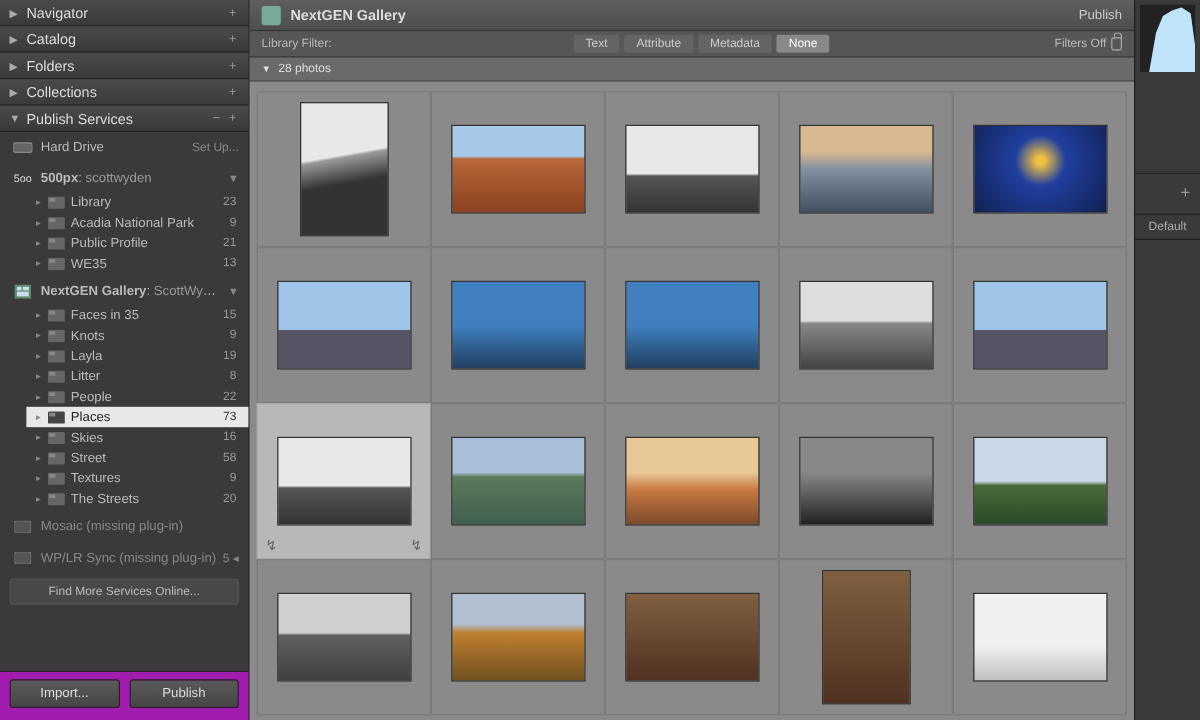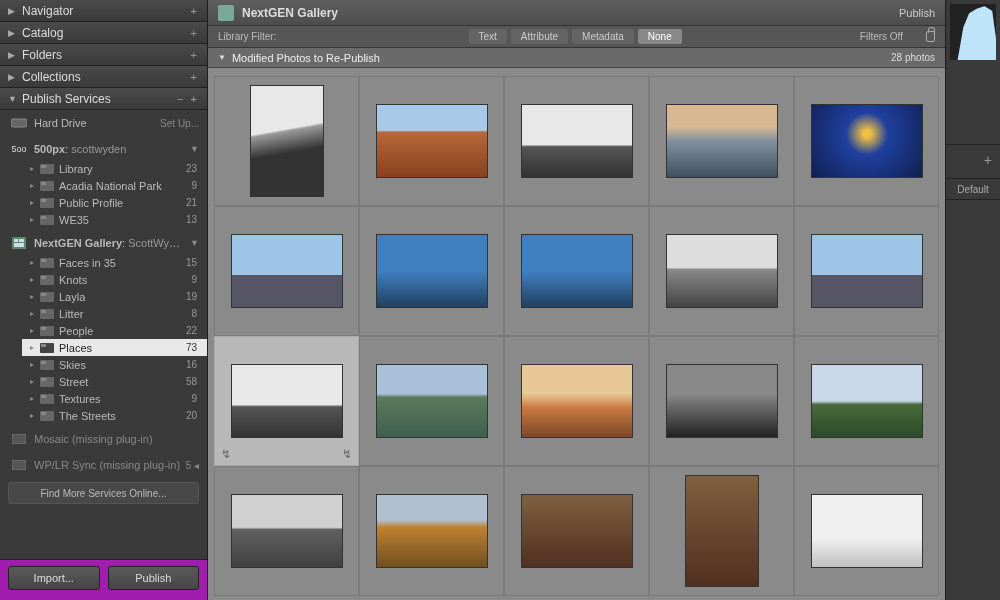--- a/index.html
+++ b/index.html
@@ -38,21 +38,21 @@
 .main{flex:1;display:flex;flex-direction:column;background:#4d4d4d}
 .mhead{height:26px;background:linear-gradient(#5f5f5f,#4d4d4d);display:flex;align-items:center;padding:0 10px;border-bottom:1px solid #333;color:#ddd;font-size:12px}
 .mhead .mico{width:16px;height:16px;margin-right:8px;background:#7a9;border-radius:2px}
 .mhead .mttl{flex:1;font-weight:bold}
 .mhead .mpub{color:#ccc;font-size:11px;cursor:pointer}
 .mfilter{height:22px;background:#565656;display:flex;align-items:center;padding:0 10px;font-size:10px;color:#bbb;border-bottom:1px solid #333}
 .mfilter .flabel{margin-right:14px}
 .mfilter .ftabs{display:flex;gap:4px;margin-left:auto;margin-right:auto}
 .mfilter .ftab{padding:2px 10px;background:#646464;border-radius:2px;cursor:pointer;color:#ccc}
 .mfilter .ftab.act{background:#888;color:#fff}
-.mfilter .foff{color:#bbb;font-size:10px;display:flex;align-items:center;gap:23px}
+.mfilter .foff{color:#bbb;font-size:10px;display:flex;align-items:center;gap:4px}
 .mfilter .lock{width:9px;height:11px;border:1px solid #aaa;border-radius:2px;position:relative}
 .mfilter .lock::before{content:"";position:absolute;top:-5px;left:1px;width:5px;height:5px;border:1px solid #aaa;border-bottom:none;border-radius:3px 3px 0 0}
 .msection{height:20px;background:#6a6a6a;display:flex;align-items:center;padding:0 10px;font-size:11px;color:#eee;border-bottom:1px solid #444}
 .msection .stri{font-size:8px;margin-right:6px;color:#ddd}
 .msection .slab{flex:1}
 .msection .scnt{font-size:10px;color:#ddd}
 .grid{flex:1;overflow:hidden;background:#8a8a8a;padding:8px 6px}
 .grow{display:flex}
 .cell{width:145px;height:130px;background:#8a8a8a;border:1px solid #7a7a7a;display:flex;align-items:center;justify-content:center;position:relative}
 .cell.sel{background:#b8b8b8;border-color:#aaa}
@@ -294,21 +294,20 @@
           <span class="ftab">Metadata</span>
           <span class="ftab act">None</span>
         </div>
       <div class="foff">
         <span>Filters Off</span>
         <span class="lock"></span>
       </div>
     </div>
     <div class="msection">
       <span class="stri">▼</span>
-      <span class="slab">Modified Photos to Re-Publish</span>
       <span class="scnt">28 photos</span>
     </div>
     <div class="grid" id="grid">
         <div class="grow">
           <div class="cell">
             <div class="thumb pt t-arch"></div>
           </div>
           <div class="cell">
             <div class="thumb ls t-rocks"></div>
           </div>

